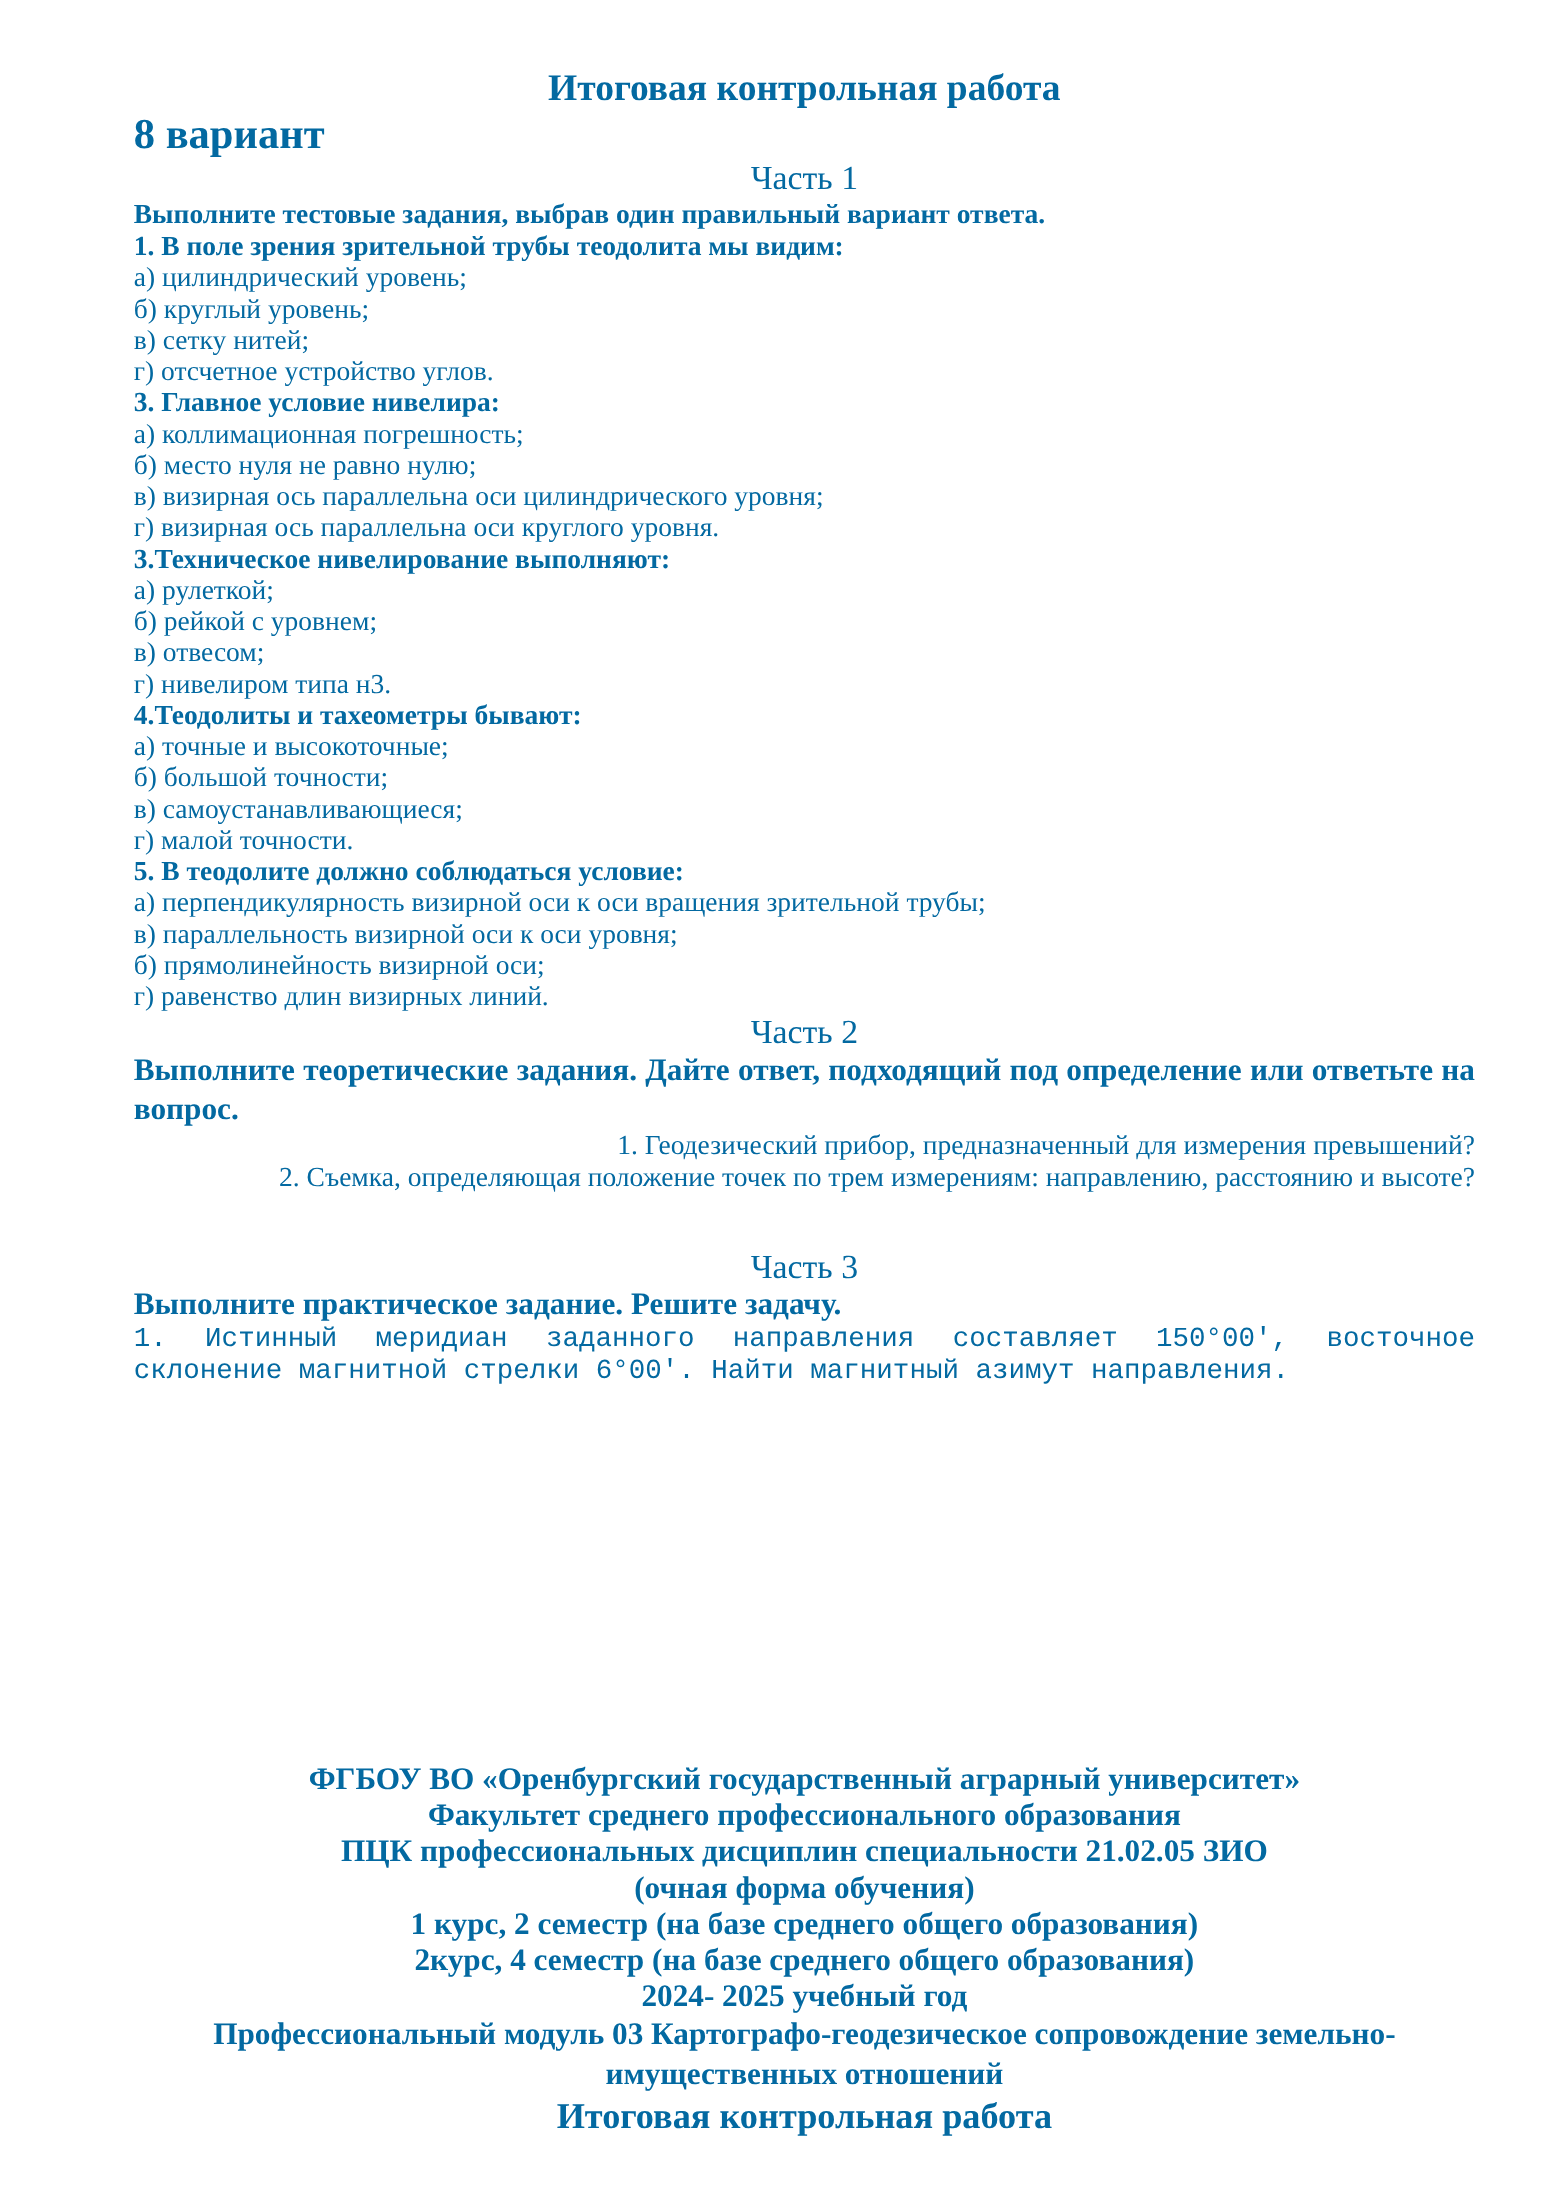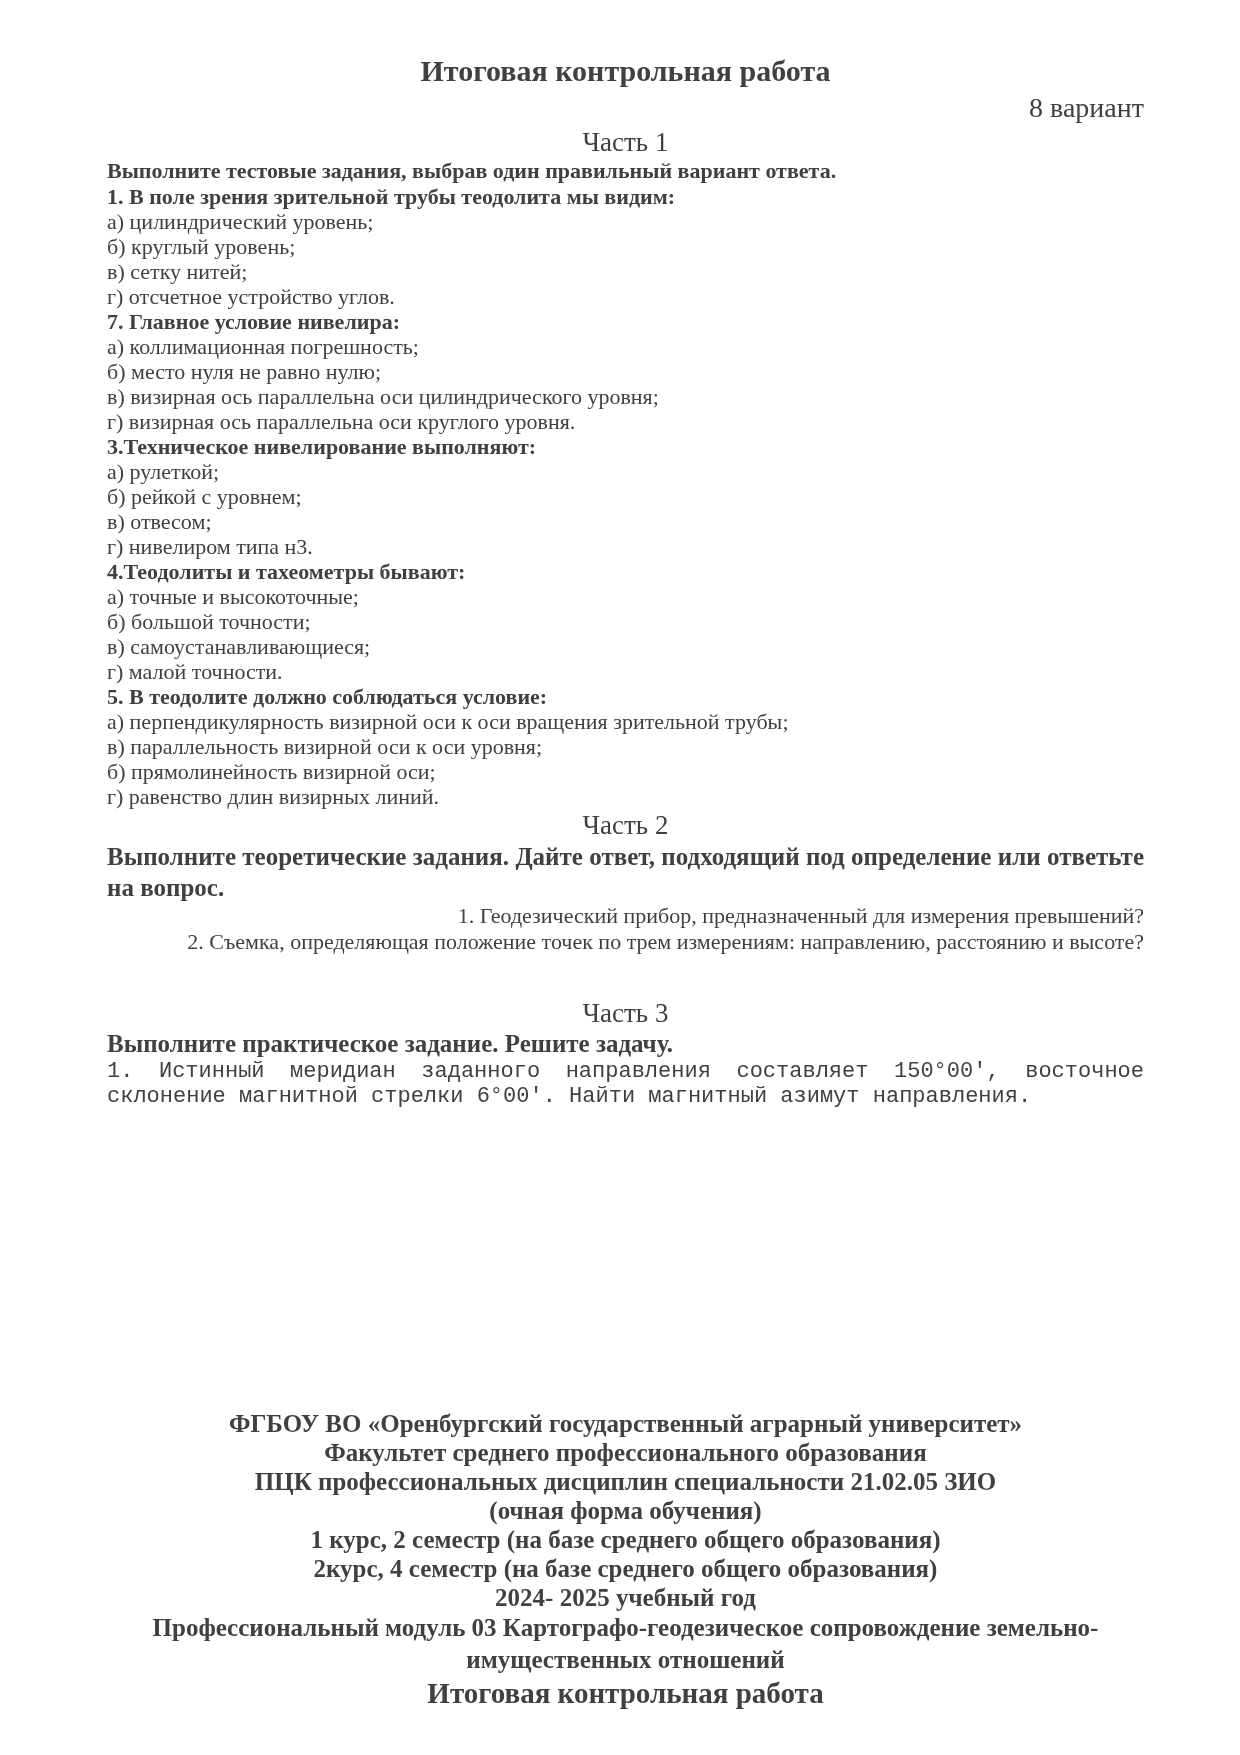--- a/index.html
+++ b/index.html
@@ -2,32 +2,32 @@
 <html><head>
 <meta charset="utf-8">
 <style>
   html, body { margin: 0; padding: 0; background: #ffffff; }
   .page {
     position: relative;
     width: 1240px;
     height: 1755px;
     box-sizing: border-box;
     background: #ffffff;
-    color: #404040;
+    color: #0369a1;
     font-family: "Liberation Serif", "DejaVu Serif", serif;
-    padding: 52px 96px 0 107px;
+    padding: 52px 60px 0 107px;
     overflow: hidden;
   }
   .doc-title {
     font-size: 30px; font-weight: bold; line-height: 38px;
     text-align: center; margin: 0;
   }
   .variant-title {
-    font-size: 28px; font-weight: normal; line-height: 36px;
-    text-align: right; margin: 0;
+    font-size: 34px; font-weight: bold; line-height: 36px;
+    text-align: left; margin: 0;
   }
   .part-heading {
     font-size: 27px; font-weight: normal; line-height: 32px;
     text-align: center; margin: 0;
   }
   .p1-intro {
     font-size: 22px; font-weight: bold; line-height: 26px; margin: 0;
   }
   .q-title {
     font-size: 22px; font-weight: bold; line-height: 25px; margin: 0;
@@ -78,21 +78,21 @@
 
   <div>
     <p class="q-title">1. В поле зрения зрительной трубы теодолита мы видим:</p>
     <p class="opt-line">а) цилиндрический уровень;</p>
     <p class="opt-line">б) круглый уровень;</p>
     <p class="opt-line">в) сетку нитей;</p>
     <p class="opt-line">г) отсчетное устройство углов.</p>
   </div>
 
   <div>
-    <p class="q-title">7. Главное условие нивелира:</p>
+    <p class="q-title">3. Главное условие нивелира:</p>
     <p class="opt-line">а) коллимационная погрешность;</p>
     <p class="opt-line">б) место нуля не равно нулю;</p>
     <p class="opt-line">в) визирная ось параллельна оси цилиндрического уровня;</p>
     <p class="opt-line">г) визирная ось параллельна оси круглого уровня.</p>
   </div>
 
   <div>
     <p class="q-title">3.Техническое нивелирование выполняют:</p>
     <p class="opt-line">а) рулеткой;</p>
     <p class="opt-line">б) рейкой с уровнем;</p>

